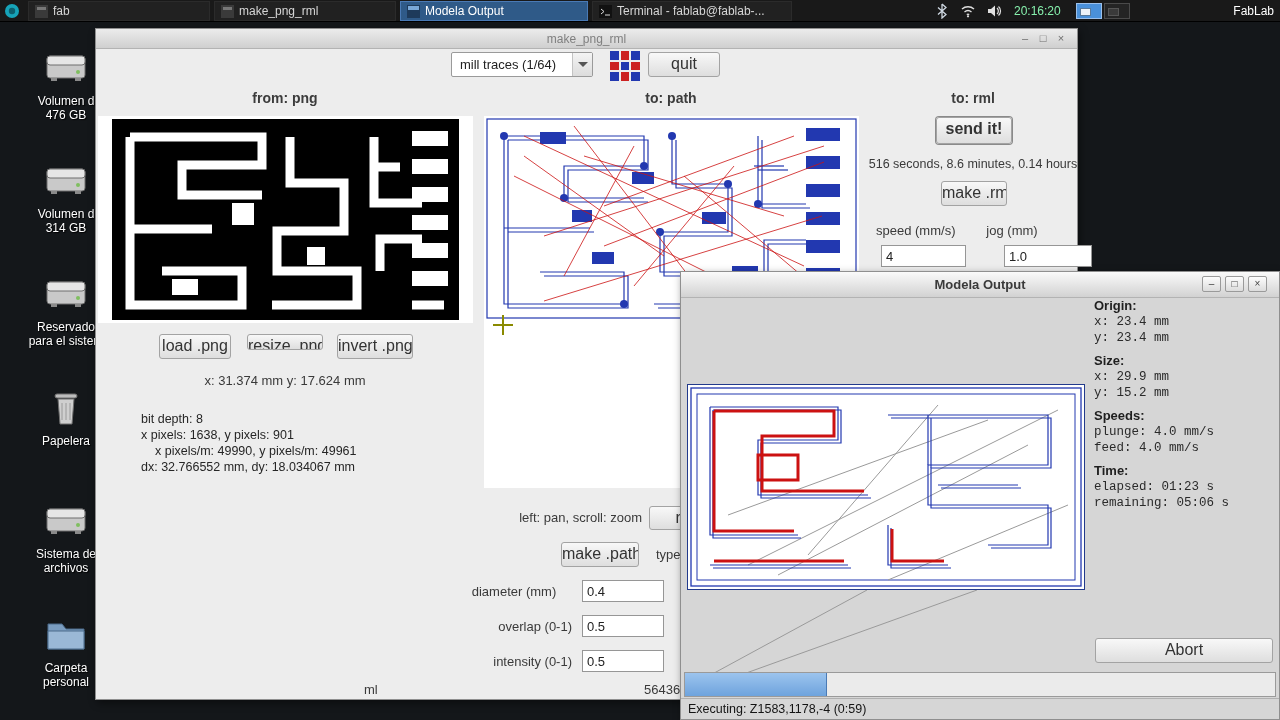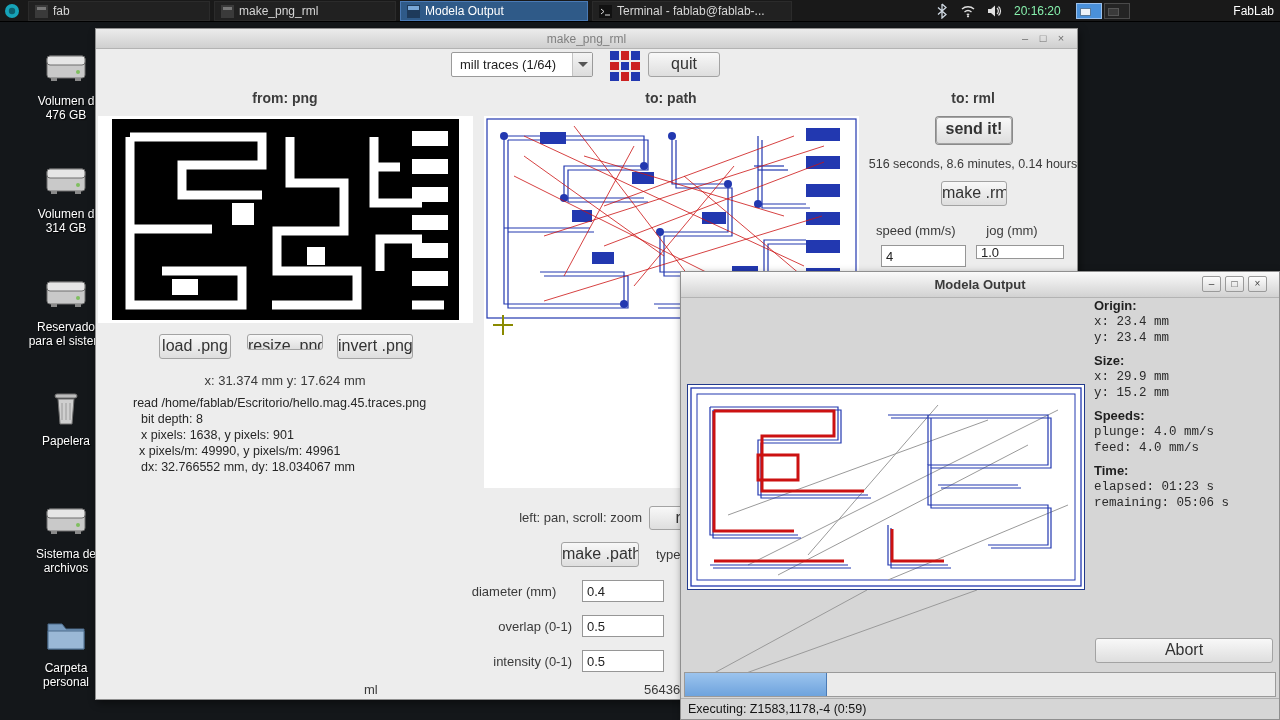--- a/index.html
+++ b/index.html
@@ -188,24 +188,23 @@
         </g>
       </svg>
     </div>
 
     <div class="btn" style="left:63px;  top:305px; width:72px; height:25px">load .png</div>
     <div class="btn" style="left:151px; top:305px; width:76px; height:16px">resize .png</div>
     <div class="btn" style="left:241px; top:305px; width:76px; height:25px">invert .png</div>
 
     <div class="flabel" style="left:89px; top:344px; width:200px; text-align:center">x: 31.374 mm  y: 17.624 mm</div>
 
-    <div class="infoline" style="left:37px; top:367px">read /home/fablab/Escritorio/hello.mag.45.traces.png</div>
     <div class="infoline" style="left:45px; top:383px">bit depth: 8</div>
     <div class="infoline" style="left:45px; top:399px">x pixels: 1638, y pixels: 901</div>
-    <div class="infoline" style="left:43px; top:415px">x pixels/m: 49990, y pixels/m: 49961</div>
+    <div class="infoline" style="left:59px; top:415px">x pixels/m: 49990, y pixels/m: 49961</div>
     <div class="infoline" style="left:45px; top:431px">dx: 32.766552 mm, dy: 18.034067 mm</div>
 
     <div class="canvas" style="left:388px; top:87px; width:375px; height:372px">
       <svg width="375" height="205" viewBox="0 0 375 205">
         <rect x="3" y="3" width="369" height="199" fill="none" stroke="#2238b0" stroke-width="1.2"></rect>
         <g id="pp" stroke="#2238b0" stroke-width="1.2" fill="none">
           <path d="M20,20 H160 V50 H80 V82 H160"></path>
           <path d="M20,20 V188 H140 V156 H56"></path>
           <path d="M20,112 H106"></path>
           <path d="M188,20 V68 H244 V116 H176 V156 H256 V188 H170"></path>
@@ -268,21 +267,21 @@
     <input class="tin" style="left: 486px; top: 586px; width: 82px; height: 22px;" value="0.5">
     <div class="flabel" style="left:360px; top:625px; width:116px; text-align:right">intensity (0-1)</div>
     <input class="tin" style="left: 486px; top: 621px; width: 82px; height: 22px;" value="0.5">
 
     <div class="btn" style="left:840px; top:88px; width:76px; height:27px; font-weight:bold; box-shadow:0 0 0 1px #8a8a8a">send it!</div>
     <div class="flabel" style="left:770px; top:128px; width:214px; text-align:center; font-size:12.5px">516 seconds, 8.6 minutes, 0.14 hours</div>
     <div class="btn" style="left:845px; top:152px; width:66px; height:25px">make .rml</div>
     <div class="flabel" style="left:780px; top:194px; width:95px; text-align:left">speed (mm/s)</div>
     <div class="flabel" style="left:876px; top:194px; width:80px; text-align:center">jog (mm)</div>
     <input class="tin" style="left: 785px; top: 216px; width: 85px; height: 22px;" value="4">
-    <input class="tin" style="left: 880px; top: 216px; width: 88px; height: 14px;" value="1.0">
+    <input class="tin" style="left: 908px; top: 216px; width: 88px; height: 22px;" value="1.0">
 
     <div class="flabel" style="left:268px; top:653px; width:40px">ml</div>
     <div class="flabel" style="left:548px; top:653px; width:60px">56436</div>
   </div>
 
   <div class="win modwin">
     <div class="tbar">
       <span class="ttl">Modela Output</span>
       <span class="mwc" style="right:58px">–</span>
       <span class="mwc" style="right:35px">□</span>

